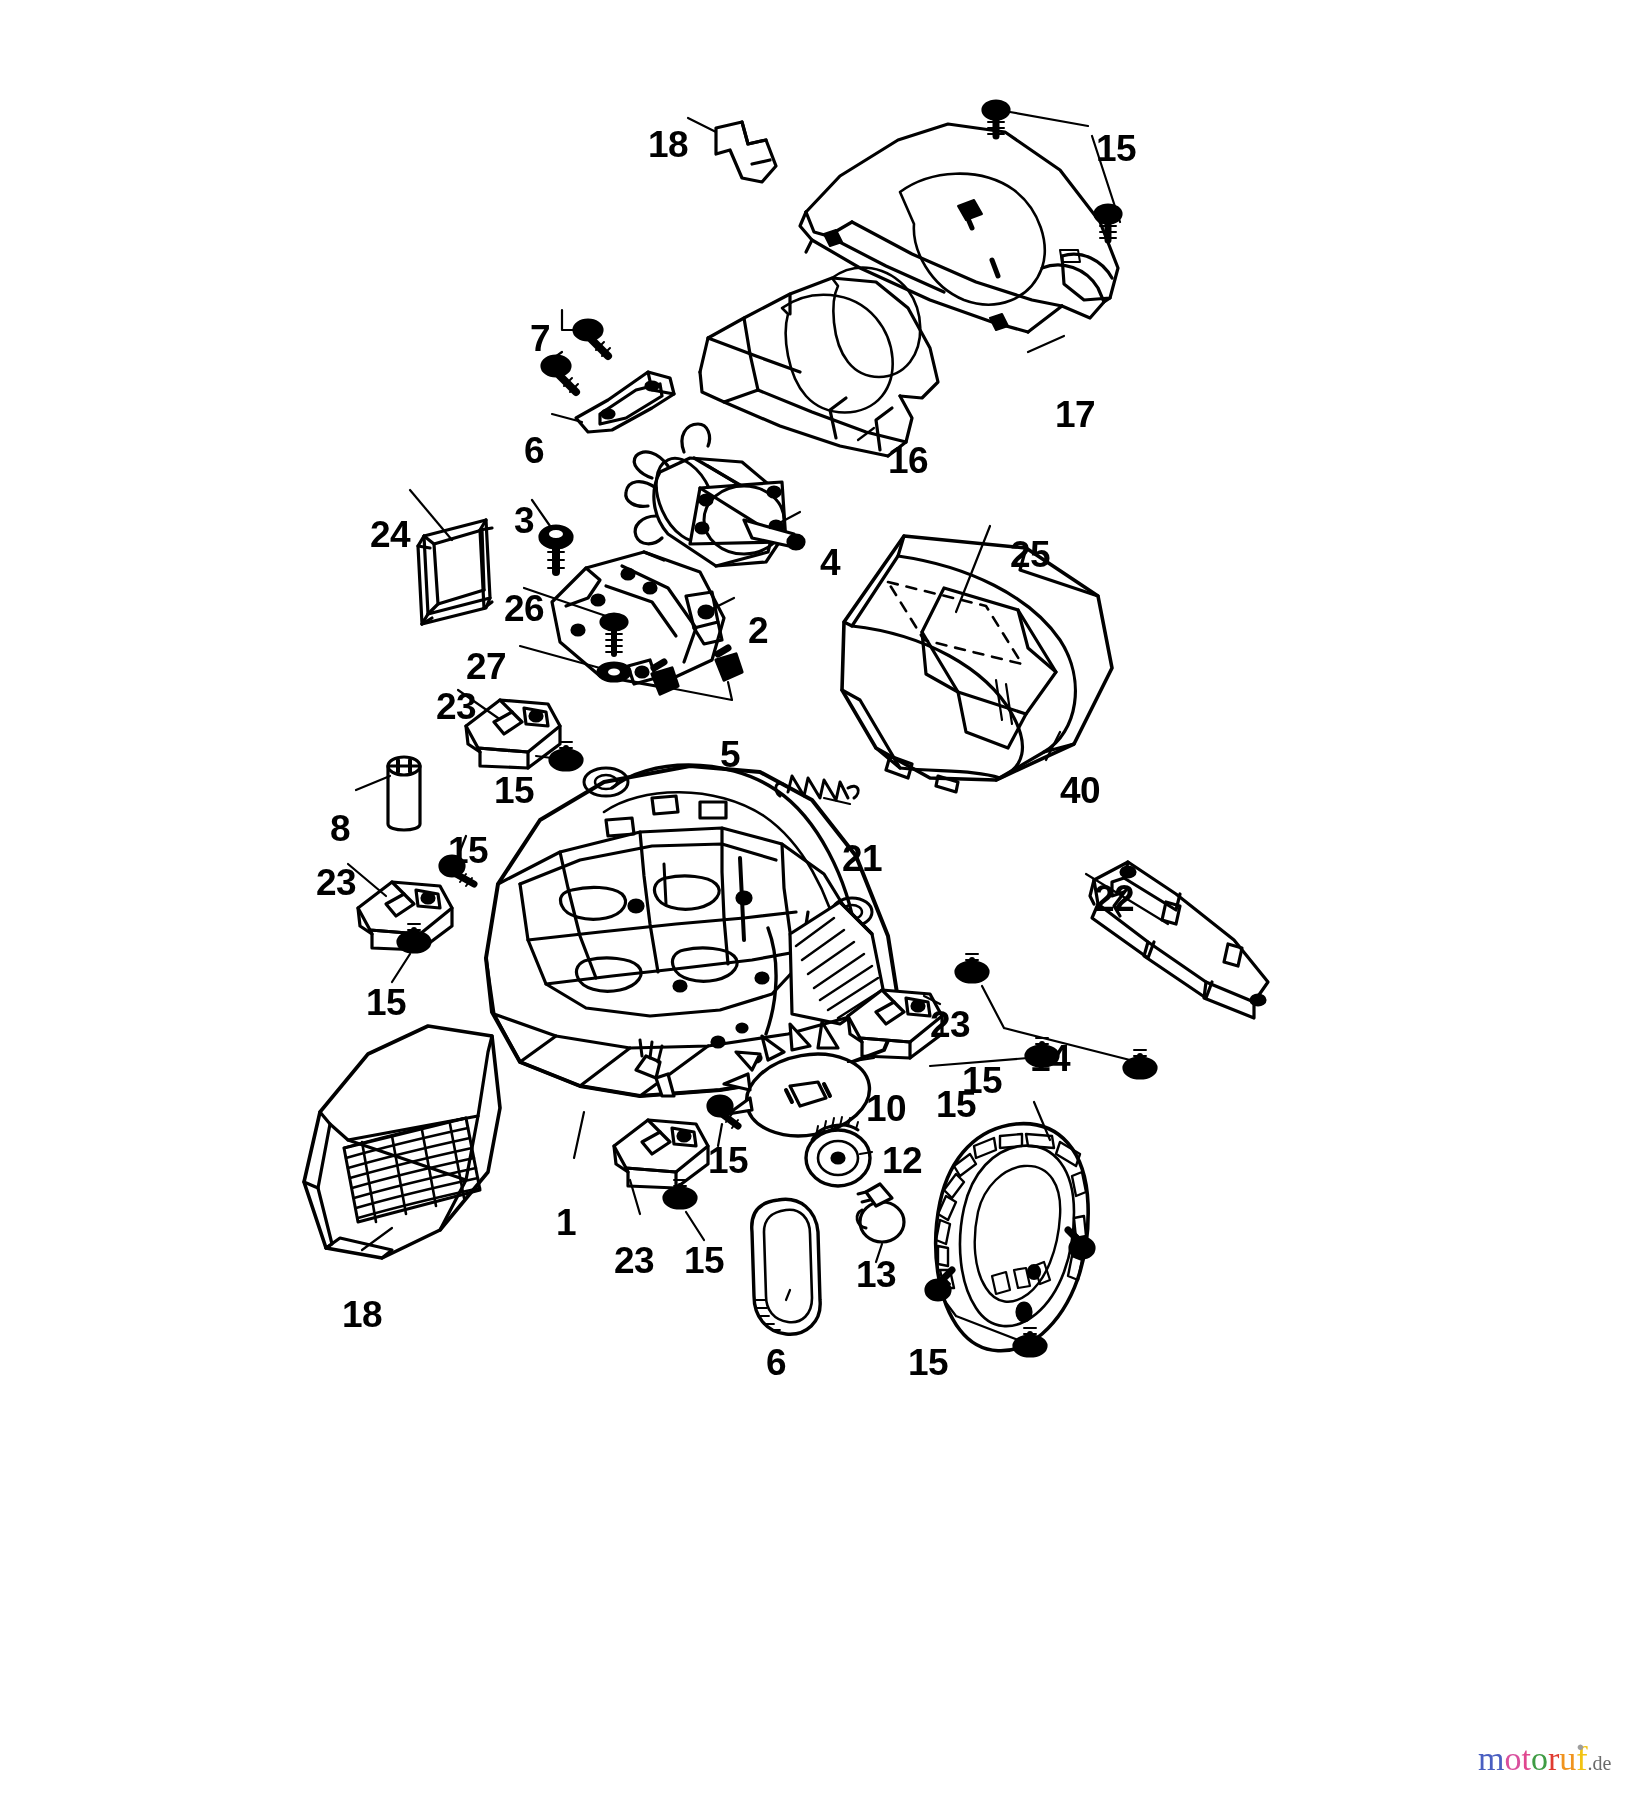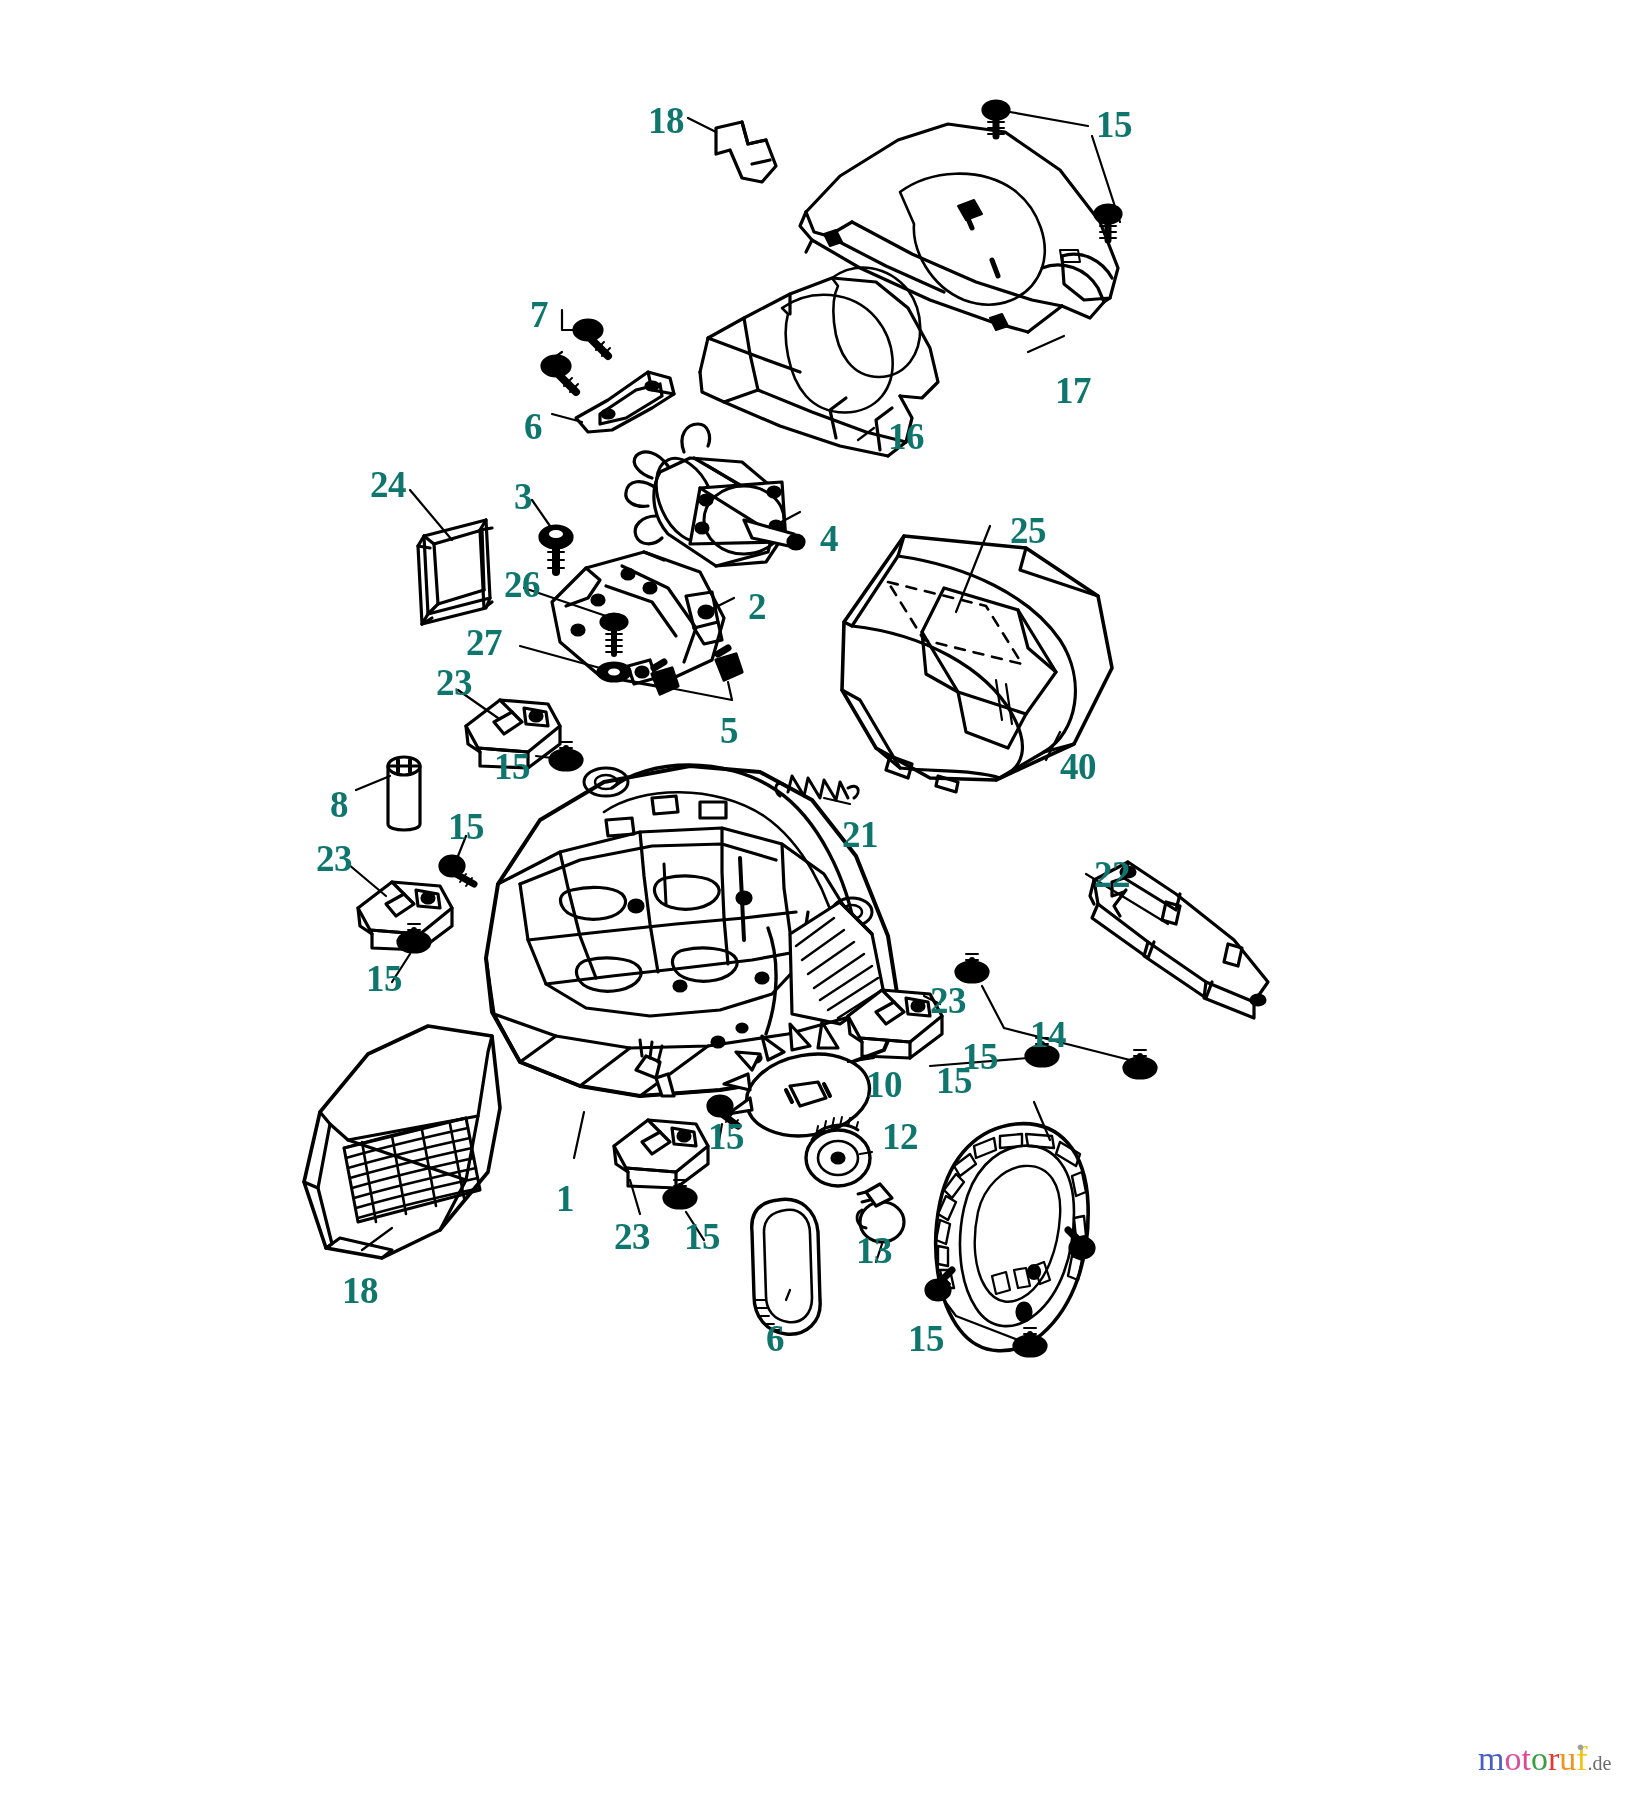--- a/index.html
+++ b/index.html
@@ -1,28 +1,29 @@
 <!DOCTYPE html>
 <html><head>
 <meta charset="utf-8">
 <style>
   html,body{margin:0;padding:0;background:#ffffff;}
   body{width:1645px;height:1800px;font-family:"Liberation Sans",sans-serif;position:relative;overflow:hidden;}
   #stage{position:relative;width:1645px;height:1800px;background:#fff;}
   #diagram{position:absolute;left:0;top:0;width:1645px;height:1800px;}
   .callout{
     position:absolute;
-    font-family:Liberation Serif, serif;
+    font-family:Liberation Sans, sans-serif;
     font-weight:bold;
     font-size:37px;
-    color:#0f766e;
+    color:#000000;
     line-height:1;
     letter-spacing:-0.5px;
     white-space:nowrap;
     user-select:none;
+    margin-top:24px;
   }
   #watermark{
     position:absolute;
     left:1478px; top:1742px;
     font-family:"Liberation Serif",serif;
     font-size:34px;
     line-height:1;
     white-space:nowrap;
     user-select:none;
   }
@@ -575,21 +576,21 @@
 
     </g>
   </svg>
 
   <div class="callout" style="left:648px;top:102px;">18</div>
   <div class="callout" style="left:1096px;top:106px;">15</div>
   <div class="callout" style="left:530px;top:296px;">7</div>
   <div class="callout" style="left:1055px;top:372px;">17</div>
   <div class="callout" style="left:524px;top:408px;">6</div>
   <div class="callout" style="left:888px;top:418px;">16</div>
-  <div class="callout" style="left:370px;top:466px;">24</div>
+  <div class="callout" style="left:370px;top:492px;">24</div>
   <div class="callout" style="left:514px;top:478px;">3</div>
   <div class="callout" style="left:820px;top:520px;">4</div>
   <div class="callout" style="left:1010px;top:512px;">25</div>
   <div class="callout" style="left:504px;top:566px;">26</div>
   <div class="callout" style="left:748px;top:588px;">2</div>
   <div class="callout" style="left:466px;top:624px;">27</div>
   <div class="callout" style="left:720px;top:712px;">5</div>
   <div class="callout" style="left:436px;top:664px;">23</div>
   <div class="callout" style="left:1060px;top:748px;">40</div>
   <div class="callout" style="left:494px;top:748px;">15</div>

